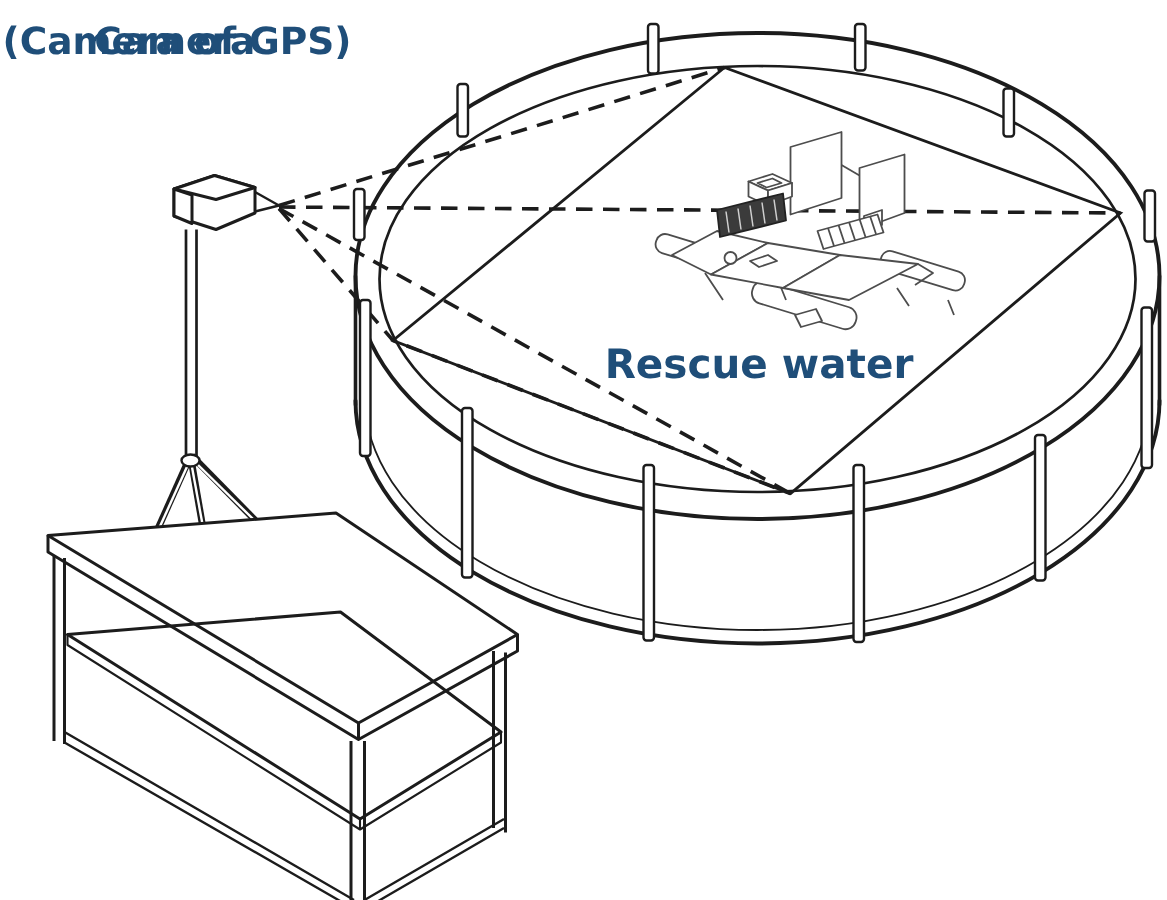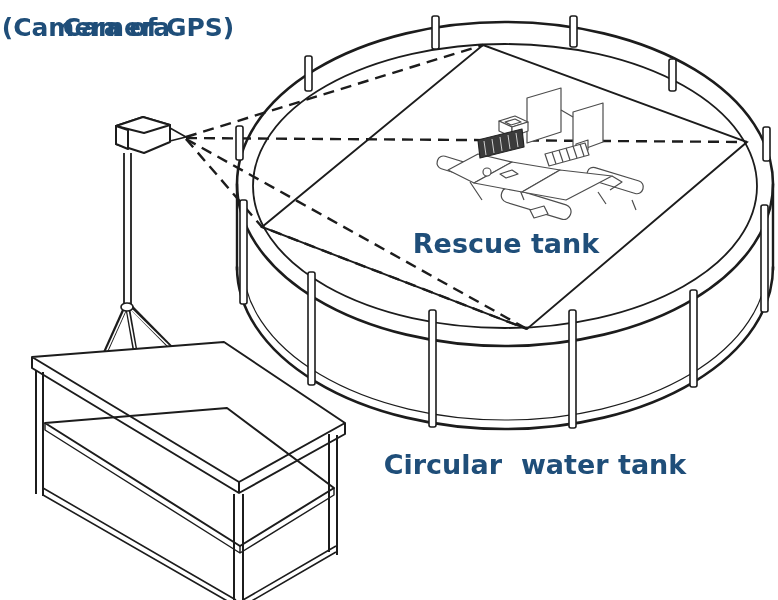--- a/index.html
+++ b/index.html
@@ -166,16 +166,15 @@
 
       <path d="M530 196 L544 192 L548 200 L534 204 Z"></path>
       <path d="M612 162 L622 168 L610 176" fill="none"></path>
     </g>
   </svg>
 
   <div id="label-camera" class="diagram-label">Camera</div>
 
   <div id="label-camera-sub" class="diagram-label">(Camera of GPS)</div>
 
-  <div id="label-robot" class="diagram-label">Rescue tank</div>
+  <div id="label-robot" class="diagram-label">Rescue water</div>
 
-  <div id="label-tank" class="diagram-label">Circular  water tank</div>
 </div>
 
 </body></html>

